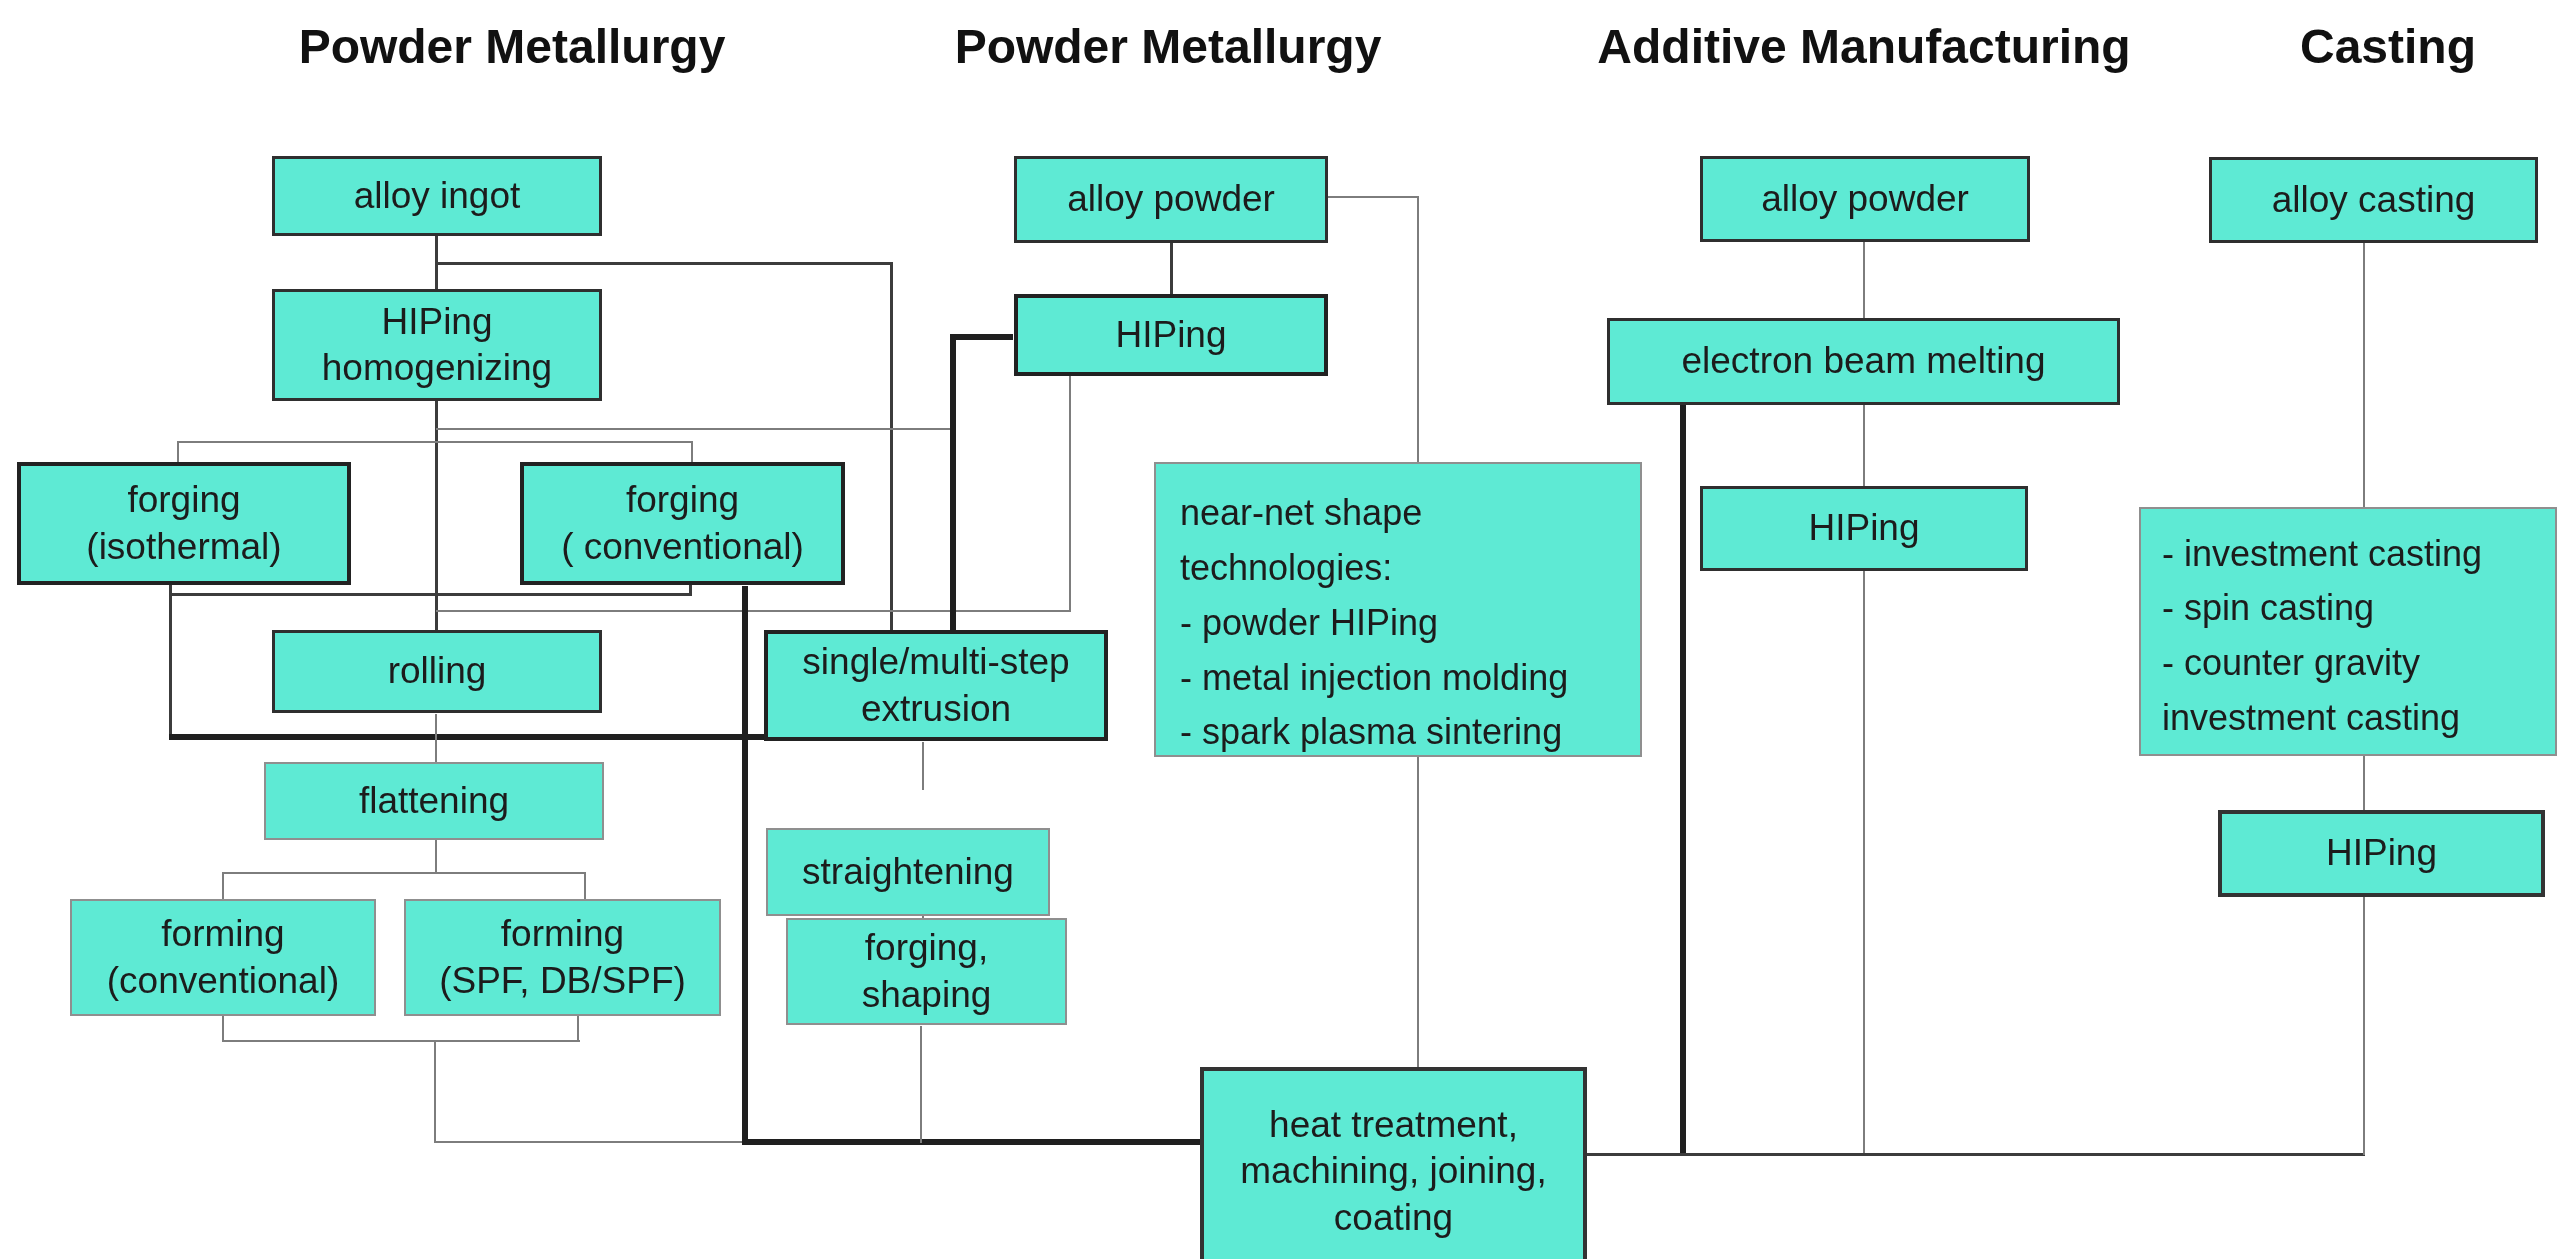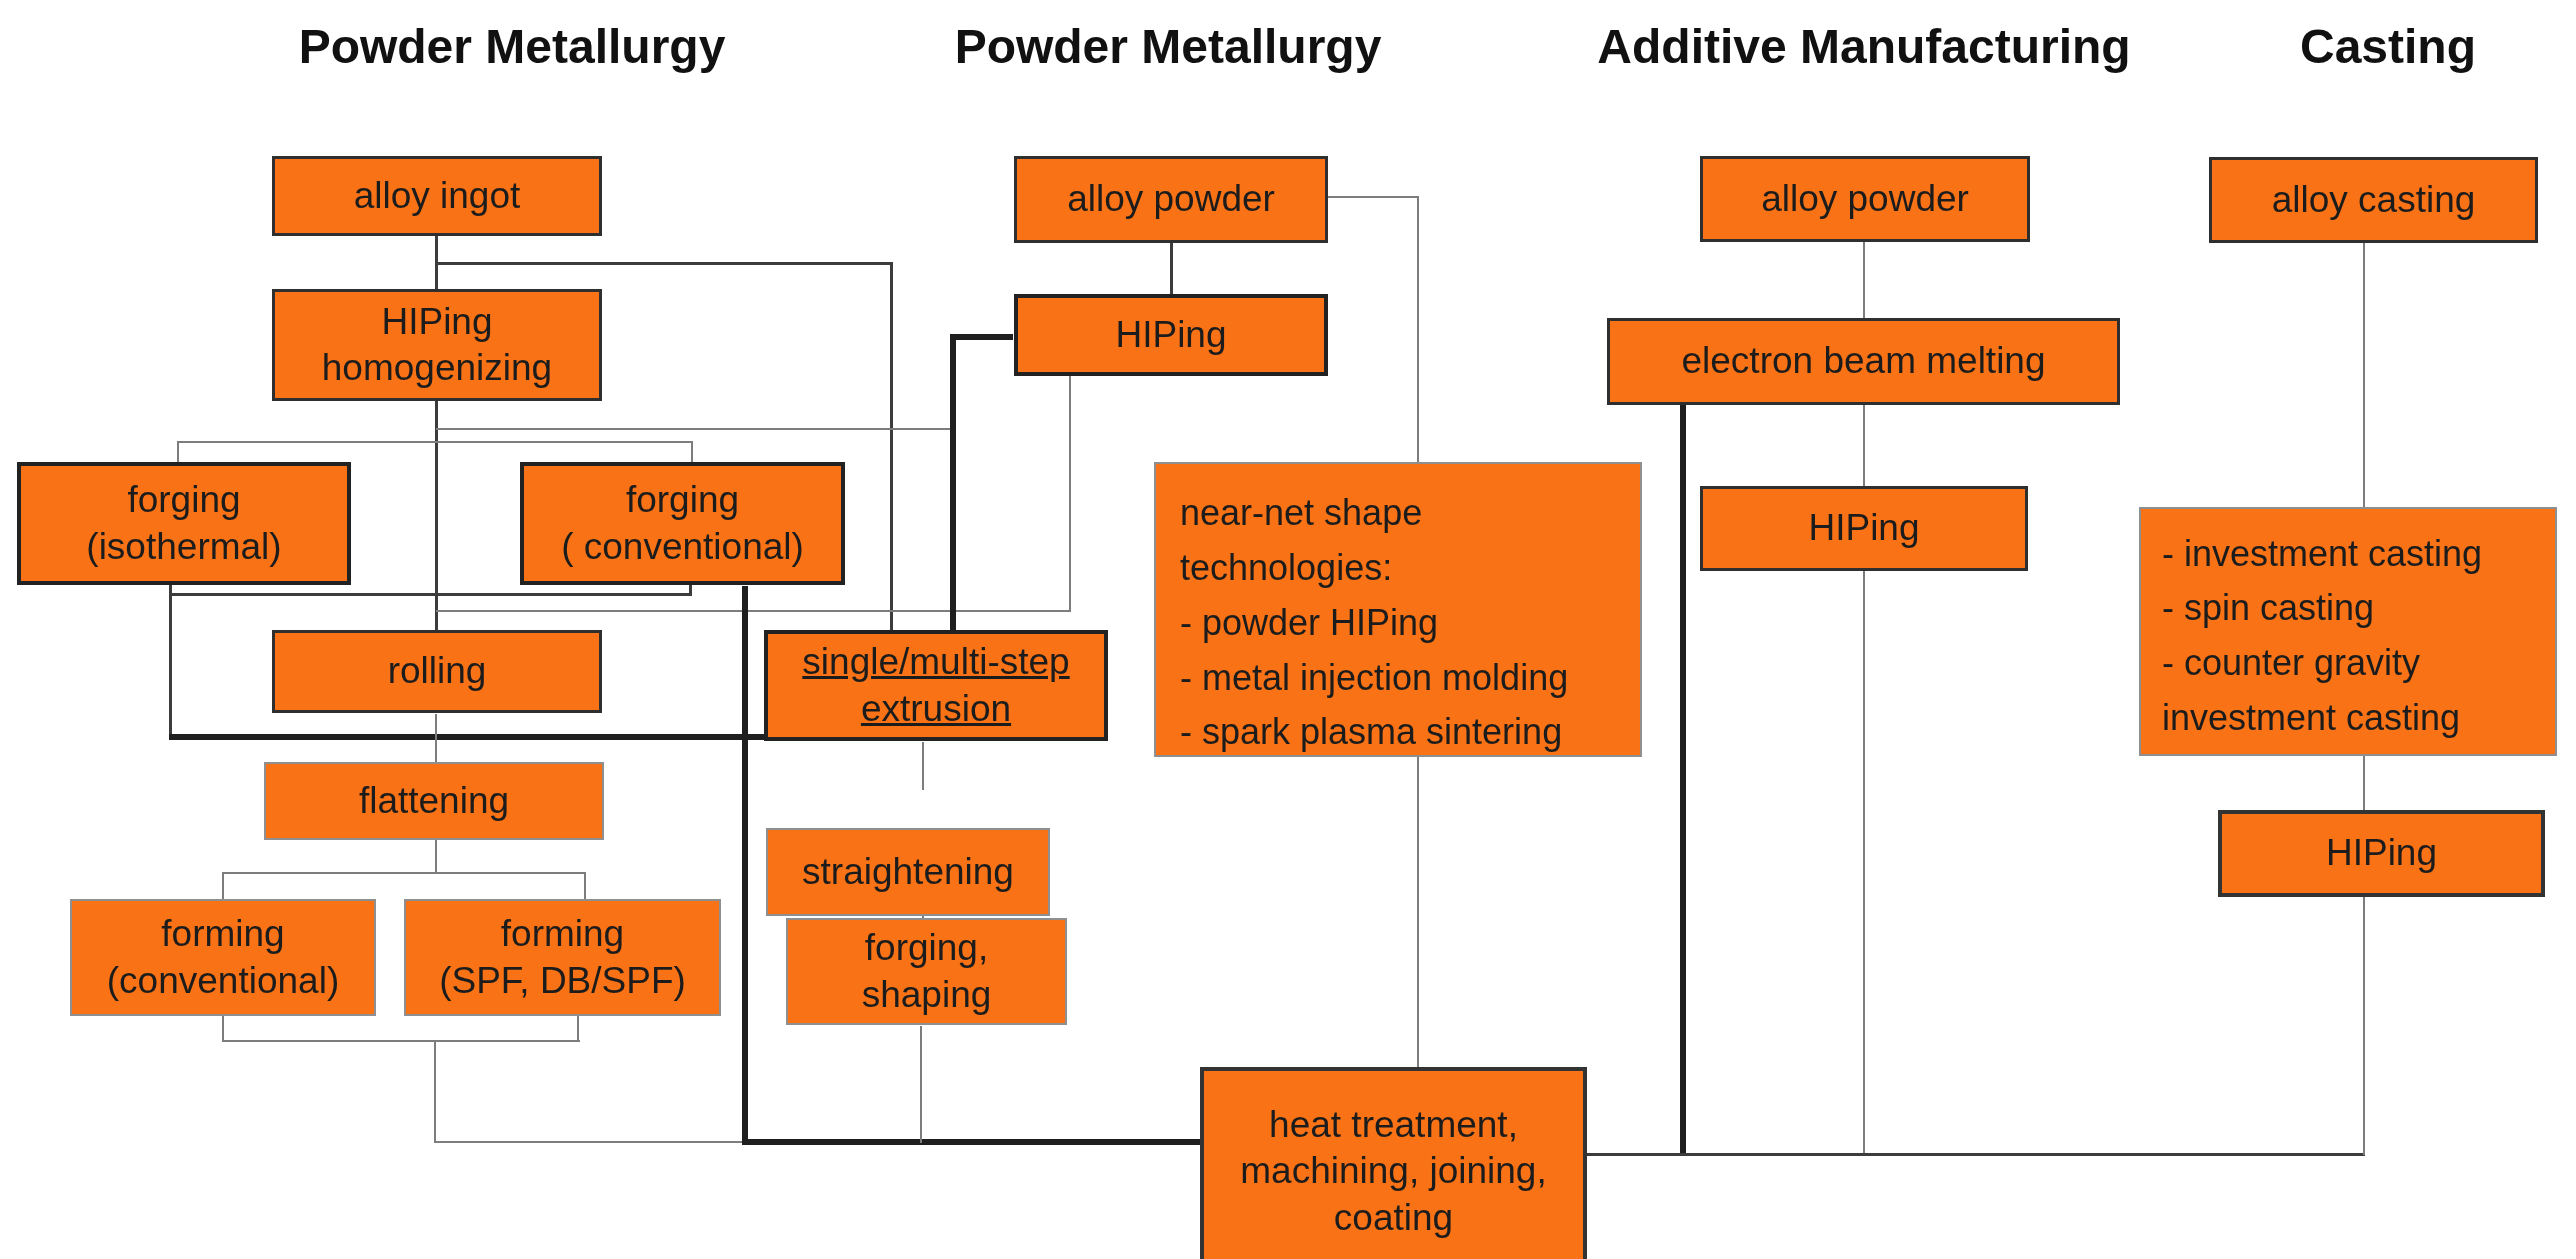--- a/index.html
+++ b/index.html
@@ -15,21 +15,21 @@
     font-size:48px;font-weight:bold;letter-spacing:0px;color:#111;
     text-align:center;white-space:nowrap;
   }
   #h-ingot{left:192px;width:640px;}
   #h-powder{left:848px;width:640px;}
   #h-additive{left:1544px;width:640px;}
   #h-casting{left:2228px;width:320px;}
 
   
   .node{
-    position:absolute;box-sizing:border-box;background:#f97316;
+    position:absolute;box-sizing:border-box;background:#5eead4;
     border:3.2px solid #2f2f2f;
     display:flex;align-items:center;justify-content:center;
     font-size:37px;line-height:1.25;text-align:center;
     white-space:pre-line;color:#1c1c1c;
   }
   .node.xthick{border-width:4.8px;border-color:#222;}
   .node.medium{border-width:4px;border-color:#333;}
   .node.light{border-width:2.4px;border-color:#8f8f8f;}
   .node.list{
     align-items:flex-start;justify-content:flex-start;
@@ -39,21 +39,21 @@
   #n-alloy-ingot{left:272px;top:156px;width:330px;height:80px;}
   #n-hiping-homog{left:272px;top:289px;width:330px;height:112px;}
   #n-forging-iso{left:17px;top:462px;width:334px;height:123px;}
   #n-forging-conv{left:520px;top:462px;width:325px;height:123px;}
   #n-rolling{left:272px;top:630px;width:330px;height:83px;}
   #n-flattening{left:264px;top:762px;width:340px;height:78px;}
   #n-forming-conv{left:70px;top:899px;width:306px;height:117px;}
   #n-forming-spf{left:404px;top:899px;width:317px;height:117px;}
   #n-alloy-powder-pm{left:1014px;top:156px;width:314px;height:87px;}
   #n-hiping-pm{left:1014px;top:294px;width:314px;height:82px;}
-  #n-extrusion{left:764px;top:630px;width:344px;height:111px;text-decoration:underline;}
+  #n-extrusion{left:764px;top:630px;width:344px;height:111px;}
   #n-straightening{left:766px;top:788px;width:284px;height:88px;margin-top:40px;}
   #n-forging-shaping{left:786px;top:918px;width:281px;height:107px;}
   #n-near-net{left:1154px;top:462px;width:488px;height:295px;padding:22.4px 8px 8px 24px;}
   #n-alloy-powder-am{left:1700px;top:156px;width:330px;height:86px;}
   #n-ebm{left:1607px;top:318px;width:513px;height:87px;}
   #n-hiping-am{left:1700px;top:486px;width:328px;height:85px;}
   #n-alloy-casting{left:2209px;top:157px;width:329px;height:86px;}
   #n-casting-methods{left:2139px;top:507px;width:418px;height:249px;padding:17.6px 6.4px 6.4px 21px;}
   #n-hiping-casting{left:2218px;top:810px;width:327px;height:87px;}
   #n-heat-treatment{left:1200px;top:1067px;width:387px;height:209px;}

